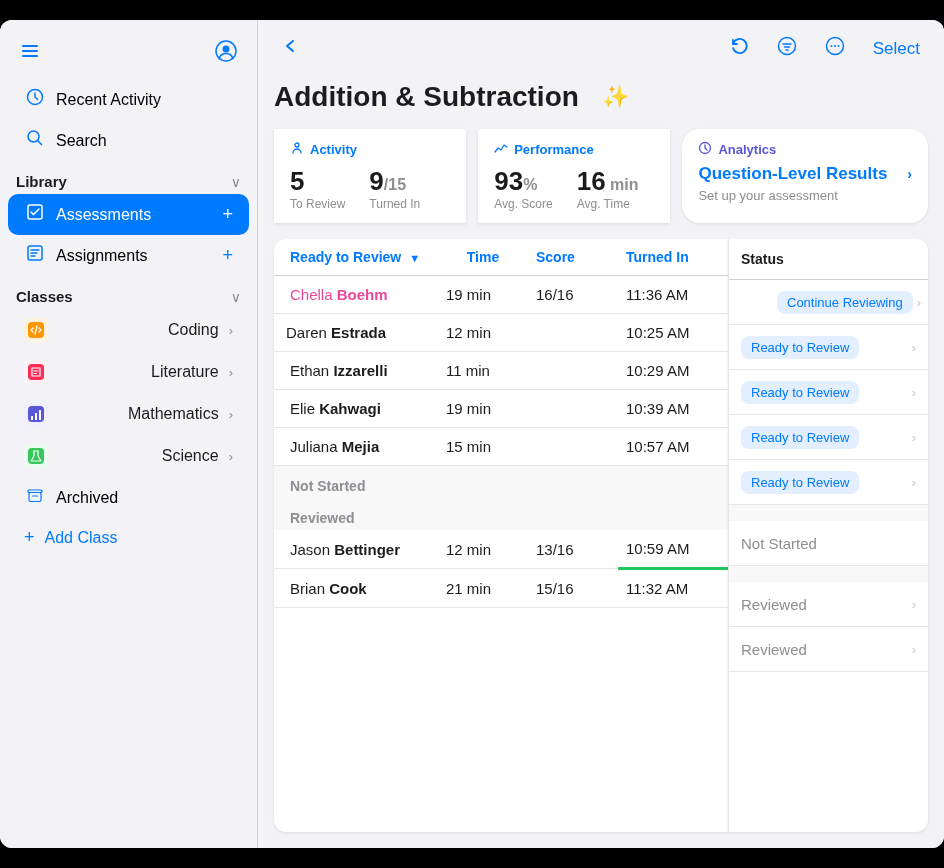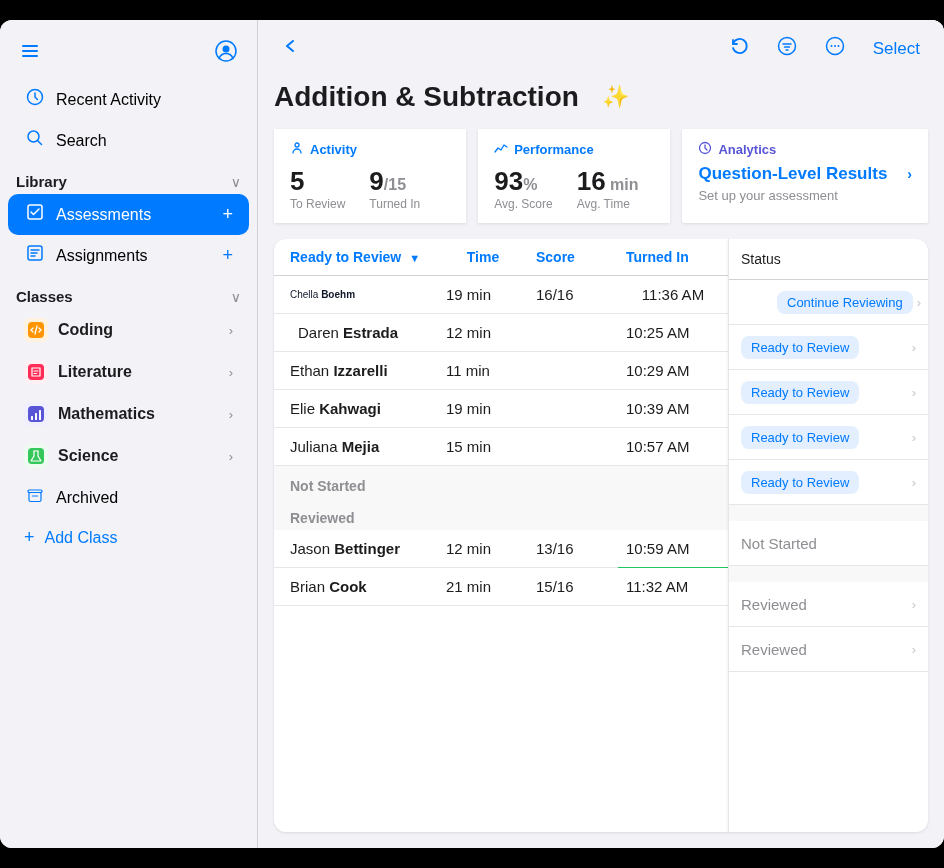--- a/index.html
+++ b/index.html
@@ -108,23 +108,24 @@
       width: 24px;
       height: 24px;
       border-radius: 6px;
       display: flex;
       align-items: center;
       justify-content: center;
       font-size: 14px;
     }
     .class-label {
       font-size: 16px;
-      font-weight: 700;
+      font-weight: 400;
       color: #1c1c1e;
       flex: 1;
+      text-align: right;
     }
     .class-chevron {
       font-size: 13px;
       color: #8e8e93;
     }
     .add-class-item {
       display: flex;
       align-items: center;
       padding: 9px 16px;
       cursor: pointer;
@@ -240,21 +241,21 @@
       font-size: 26px;
       font-weight: 700;
       color: #1c1c1e;
     }
     .stat-label {
       font-size: 12px;
       color: #8e8e93;
     }
     .analytics-card {
       background: white;
-      border-radius: 2px;
+      border-radius: 18px;
       padding: 12px 16px;
       min-width: 220px;
       box-shadow: 0 1px 3px rgba(0,0,0,0.1);
       position: relative;
     }
     .analytics-card-header {
       display: flex;
       align-items: center;
       gap: 6px;
       margin-bottom: 6px;
@@ -578,29 +579,29 @@
                 <span>Ready to Review</span>
                 <span style="font-size:11px; margin-left:4px;">▼</span>
               </th>
               <th style="padding:10px 8px; font-size:14px; font-weight:600; color:#007aff; border-bottom:1px solid #d1d1d6; text-align:center; width:90px;">Time</th>
               <th style="padding:10px 8px; font-size:14px; font-weight:600; color:#007aff; border-bottom:1px solid #d1d1d6; text-align:left; width:90px;">Score</th>
               <th style="padding:10px 8px; font-size:14px; font-weight:600; color:#007aff; border-bottom:1px solid #d1d1d6; text-align:left; width:110px;">Turned In</th>
             </tr>
           </thead>
           <tbody id="table-body">
           <tr style="cursor: pointer;">
-        <td style="padding:10px 16px; font-size:10px; color:#0f172a; border-bottom:1px solid #e5e5ea;margin-left:48px;">
+        <td style="padding:10px 16px; font-size:15px; color:#ec4899; border-bottom:1px solid #e5e5ea;margin-left:48px;">
           Chella <strong>Boehm</strong>
         </td>
         <td style="padding:10px 8px; font-size:15px; color:#1c1c1e; border-bottom:1px solid #e5e5ea; width:90px;">19 min</td>
         <td style="padding:10px 8px; font-size:15px; color:#1c1c1e; border-bottom:1px solid #e5e5ea; width:90px;">16/16</td>
-        <td style="padding:10px 8px; font-size:15px; color:#1c1c1e; border-bottom:1px solid #e5e5ea; width:110px;text-align:center;">11:36 AM</td>
+        <td style="padding:10px 8px; font-size:15px; color:#1c1c1e; border-bottom:1px solid #e5e5ea; width:110px;">11:36 AM</td>
       </tr>
               <tr style="cursor: pointer;">
-        <td style="padding:10px 24px; font-size:15px; color:#1c1c1e; border-bottom:1px solid #e5e5ea;">
+        <td style="padding:10px 12px; font-size:15px; color:#1c1c1e; border-bottom:1px solid #e5e5ea;">
           Daren <strong>Estrada</strong>
         </td>
         <td style="padding:10px 8px; font-size:15px; color:#1c1c1e; border-bottom:1px solid #e5e5ea; width:90px;">12 min</td>
         <td style="padding:10px 8px; font-size:15px; color:#1c1c1e; border-bottom:1px solid #e5e5ea; width:90px;"></td>
         <td style="padding:10px 8px; font-size:15px; color:#1c1c1e; border-bottom:1px solid #e5e5ea; width:110px;">10:25 AM</td>
       </tr>
               <tr style="cursor: pointer;">
         <td style="padding:10px 16px; font-size:15px; color:#1c1c1e; border-bottom:1px solid #e5e5ea;">
           Ethan <strong>Izzarelli</strong>
         </td>
@@ -629,36 +630,36 @@
               </tr>
               <tr class="section-header-row">
                 <td colspan="4" style="font-size:14px;font-weight:600;color:#8e8e93;padding:12px 16px 4px 16px;border-bottom:none;background:#f8f8f8;">Reviewed</td>
               </tr>
               <tr style="cursor: pointer;">
         <td style="padding:10px 16px; font-size:15px; color:#1c1c1e; border-bottom:1px solid #e5e5ea;">
           Jason <strong>Bettinger</strong>
         </td>
         <td style="padding:10px 8px; font-size:15px; color:#1c1c1e; border-bottom:1px solid #e5e5ea; width:90px;">12 min</td>
         <td style="padding:10px 8px; font-size:15px; color:#1c1c1e; border-bottom:1px solid #e5e5ea; width:90px;">13/16</td>
-        <td style="padding:10px 8px; font-size:15px; color:#1c1c1e; border-bottom:1px solid #22c55e; width:110px;">10:59 AM</td>
+        <td style="padding:10px 8px; font-size:15px; color:#1c1c1e; border-bottom:3px solid #22c55e; width:110px;">10:59 AM</td>
       </tr>
               <tr style="cursor: pointer;">
         <td style="padding:10px 16px; font-size:15px; color:#1c1c1e; border-bottom:1px solid #e5e5ea;">
           Brian <strong>Cook</strong>
         </td>
         <td style="padding:10px 8px; font-size:15px; color:#1c1c1e; border-bottom:1px solid #e5e5ea; width:90px;">21 min</td>
         <td style="padding:10px 8px; font-size:15px; color:#1c1c1e; border-bottom:1px solid #e5e5ea; width:90px;">15/16</td>
         <td style="padding:10px 8px; font-size:15px; color:#1c1c1e; border-bottom:1px solid #e5e5ea; width:110px;">11:32 AM</td>
       </tr>
             </tbody>
         </table>
       </div>
 
       <div style="width:200px; min-width:200px; background:white; border-left:1px solid #e5e5ea; border-radius:0 12px 12px 0; box-shadow:0 1px 3px rgba(0,0,0,0.1); overflow:hidden; display:flex; flex-direction:column;">
-        <div style="padding:10px 12px; font-size:14px; font-weight:400; color:#1c1c1e; border-bottom:1px solid #d1d1d6; height:41px; display:flex; align-items:center;">Status</div>
+        <div style="padding:10px 12px; font-size:14px; font-weight:700; color:#1c1c1e; border-bottom:1px solid #d1d1d6; height:41px; display:flex; align-items:center;">Status</div>
         <div style="flex:1; overflow-y:auto;" id="status-panel-body">
         <div style="display: flex; align-items: center; justify-content: space-between; padding: 10px 12px; border-bottom: 1px solid rgb(229, 229, 234); min-height: 45px; cursor: pointer;">
           <span style="background:#e3efff;color:#007aff;border-radius:8px;padding:4px 10px;font-size:13px;font-weight:500;white-space:nowrap;margin-left:36px;">Continue Reviewing</span>
           <span style="font-size:13px;color:#c7c7cc;margin-left:4px;">›</span>
         </div>
             <div style="display: flex; align-items: center; justify-content: space-between; padding: 10px 12px; border-bottom: 1px solid rgb(229, 229, 234); min-height: 45px; cursor: pointer;">
           <span style="background:#e3efff;color:#007aff;border-radius:8px;padding:4px 10px;font-size:13px;font-weight:500;white-space:nowrap;">Ready to Review</span>
           <span style="font-size:13px;color:#c7c7cc;margin-left:4px;">›</span>
         </div>
             <div style="display: flex; align-items: center; justify-content: space-between; padding: 10px 12px; border-bottom: 1px solid rgb(229, 229, 234); min-height: 45px; cursor: pointer;">

